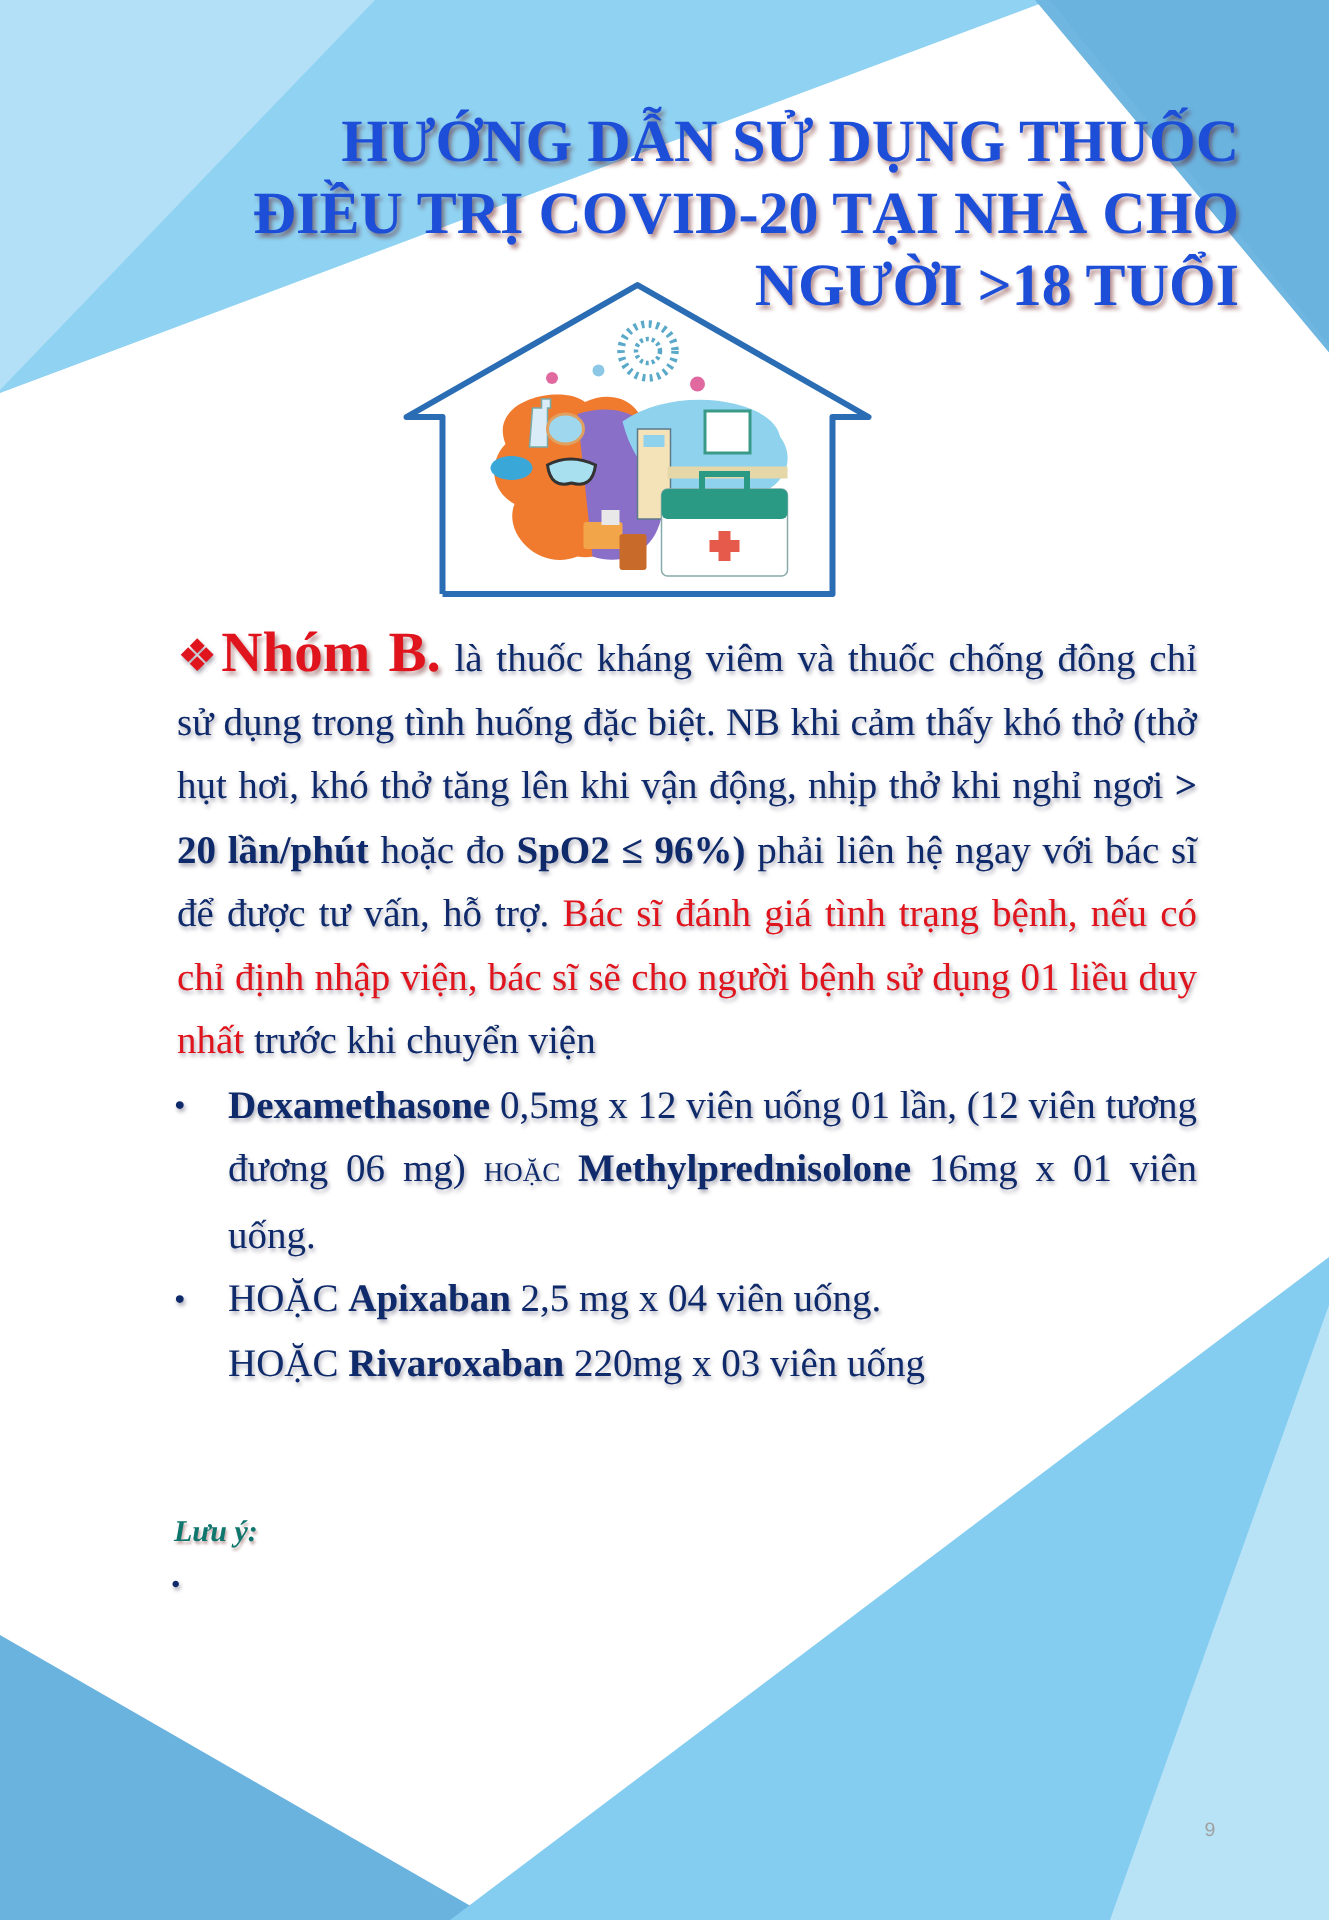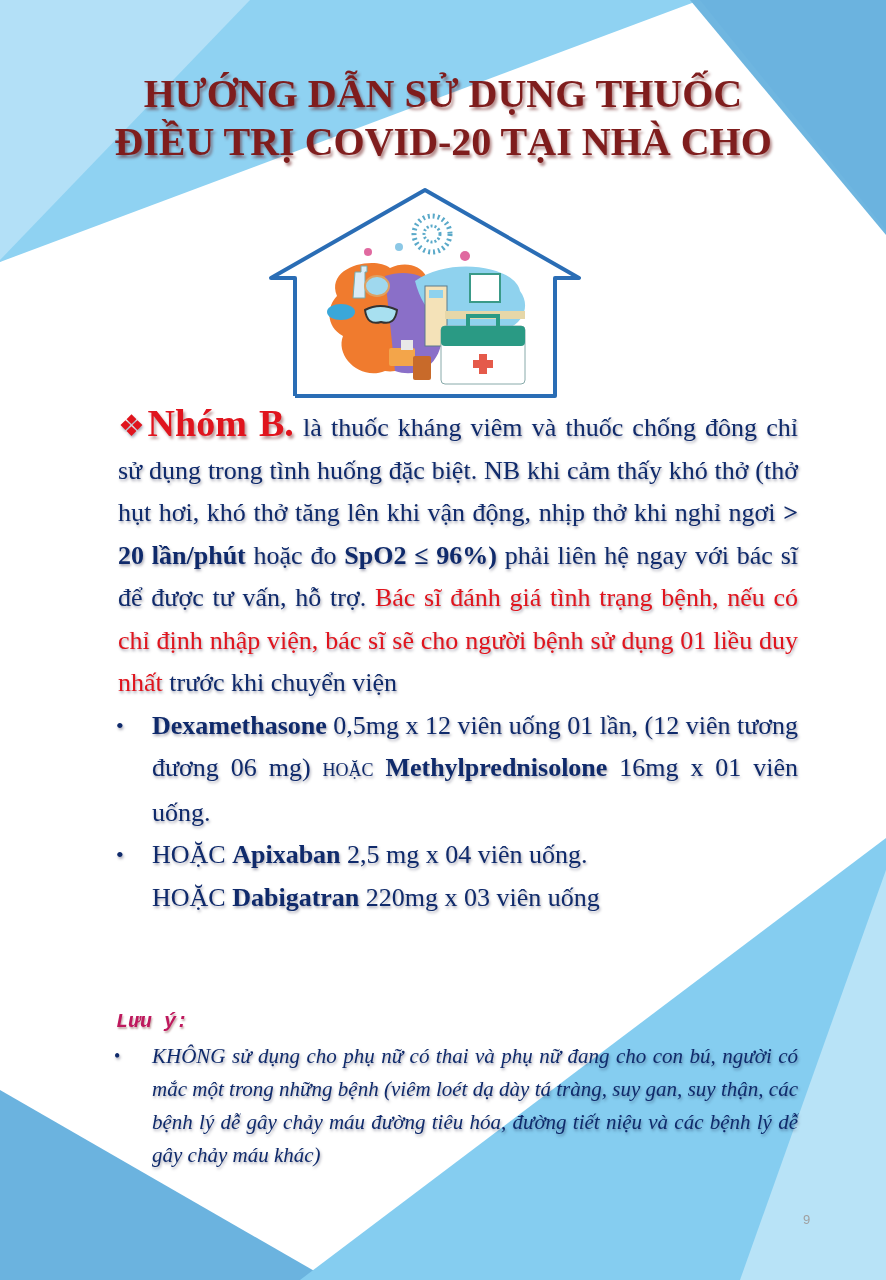--- a/index.html
+++ b/index.html
@@ -1,31 +1,31 @@
 <!DOCTYPE html>
 <html><head>
 <meta charset="utf-8">
 <style>
   html, body { margin: 0; padding: 0; }
   body { width: 886px; height: 1280px; position: relative; overflow: hidden; background: #ffffff; font-family: "Liberation Serif", serif; }
   .bg { position: absolute; left: 0; top: 0; width: 886px; height: 1280px; }
-  .title { position: absolute; left: 60px; width: 766px; top: 70px; text-align: center; color: #7f1d1d; font-weight: bold; font-size: 40px; line-height: 48px; text-shadow: 2px 3px 3px rgba(90,0,0,0.45); letter-spacing: 0px; }
+  .title { position: absolute; left: 60px; width: 766px; top: 70px; text-align: right; color: #1d4ed8; font-weight: bold; font-size: 40px; line-height: 48px; text-shadow: 2px 3px 3px rgba(90,0,0,0.45); letter-spacing: 0px; }
   .title div { white-space: nowrap; }
   .illus { position: absolute; left: 265px; top: 186px; width: 320px; height: 220px; }
-  .body-text { position: absolute; left: 118px; width: 680px; top: 402px; color: #0f2a6b; font-size: 26px; line-height: 42.5px; text-shadow: 1px 2px 3px rgba(0,0,40,0.35); }
+  .body-text { position: absolute; left: 118px; width: 680px; top: 414px; color: #0f2a6b; font-size: 26px; line-height: 42.5px; text-shadow: 1px 2px 3px rgba(0,0,40,0.35); }
   .para { text-align: justify; text-indent: 0; }
   .heading { color: #e0141d; font-weight: bold; font-size: 38px; text-shadow: 2px 3px 3px rgba(90,0,0,0.4); }
   .diamond { color: #e0141d; font-size: 30px; }
   .red { color: #e0141d; }
   b { font-weight: bold; color: #0f2a6b; }
   .sc { font-size: 18px; }
   ul.drugs { list-style: none; margin: 0; padding: 0; }
   ul.drugs li { position: relative; padding-left: 34px; text-align: justify; }
   ul.drugs li .bullet { position: absolute; left: -2px; top: 0; font-size: 22px; }
-  .note-title { position: absolute; left: 116px; top: 1010px; color: #be185d; font-weight: bold; font-style: italic; font-size: 20px; text-shadow: 1px 2px 2px rgba(90,0,0,0.35); font-family: Liberation Mono, monospace; }
+  .note-title { position: absolute; left: 116px; top: 1010px; color: #0f766e; font-weight: bold; font-style: italic; font-size: 20px; text-shadow: 1px 2px 2px rgba(90,0,0,0.35); }
   .note { position: absolute; left: 116px; width: 682px; top: 1040px; color: #0f2a6b; font-style: italic; font-size: 21px; line-height: 33px; text-shadow: 1px 2px 3px rgba(0,0,40,0.35); }
   .note .row { position: relative; padding-left: 36px; text-align: justify; }
   .note .bullet { position: absolute; left: -2px; top: 0; font-style: normal; font-size: 18px; }
   .page-num { position: absolute; left: 803px; top: 1212px; color: #a0a0a0; font-family: "Liberation Sans", sans-serif; font-size: 13px; }
 </style>
 </head>
 <body>
 
 <svg class="bg" viewBox="0 0 886 1280" width="886" height="1280">
   <polygon points="0,0 420,0 0,262" fill="#b3e0f7"></polygon>
@@ -33,20 +33,21 @@
   <polygon points="690,0 886,0 886,235" fill="#6fb6e0"></polygon>
   <polygon points="700,0 886,230 886,0" fill="#6bb3df"></polygon>
   <polygon points="0,1090 0,1280 330,1280" fill="#6bb3df"></polygon>
   <polygon points="300,1280 886,838 886,1280" fill="#85cdf0"></polygon>
   <polygon points="740,1280 886,870 886,1280" fill="#b8e3f7"></polygon>
 </svg>
 
 <div class="title">
   <div>HƯỚNG DẪN SỬ DỤNG THUỐC</div>
   <div>ĐIỀU TRỊ COVID-20 TẠI NHÀ CHO</div>
+  <div>NGƯỜI &gt;18 TUỔI</div>
 </div>
 
 <svg class="illus" viewBox="0 0 320 220" width="320" height="220">
   <polyline points="30,210 30,92 6,92 160,4 314,92 290,92 290,210 30,210" fill="none" stroke="#2a6db5" stroke-width="4" stroke-linejoin="round"></polyline>
   <circle cx="167" cy="48" r="18" fill="none" stroke="#5aa9c9" stroke-width="5" stroke-dasharray="2 3"></circle>
   <circle cx="167" cy="48" r="8" fill="none" stroke="#5aa9c9" stroke-width="3" stroke-dasharray="2 2"></circle>
   <circle cx="103" cy="66" r="4" fill="#e06aa0"></circle>
   <circle cx="134" cy="61" r="4" fill="#8cc8e6"></circle>
   <circle cx="200" cy="70" r="5" fill="#e06aa0"></circle>
   <path d="M72,110 C60,80 110,70 125,82 C150,70 175,90 160,120 C175,150 150,190 120,185 C95,195 70,170 78,150 C60,140 62,120 72,110 Z" fill="#f07b2e"></path>
@@ -77,26 +78,25 @@
 
   <ul class="drugs">
     <li>
       <span class="bullet">•</span>
       <b>Dexamethasone</b><span> 0,5mg x 12 viên uống 01 lần, (12 viên tương đương 06 mg) </span><span class="sc">HOẶC</span>
       <b>Methylprednisolone</b><span> 16mg x 01 viên uống.</span>
     </li>
     <li>
       <span class="bullet">•</span>
       <div><span>HOẶC</span> <b>Apixaban</b><span> 2,5 mg x 04 viên uống.</span></div>
-      <div><span>HOẶC</span> <b>Dabigatran</b><span> 220mg x 03 viên uống</span></div>
+      <div><span>HOẶC</span> <b>Rivaroxaban</b><span> 220mg x 03 viên uống</span></div>
     </li>
   </ul>
 </div>
 
 <div class="note-title">Lưu ý:</div>
 <div class="note">
   <div class="row">
     <span class="bullet">•</span>
-    <span>KHÔNG sử dụng cho phụ nữ có thai và phụ nữ đang cho con bú, người có mắc một trong những bệnh (viêm loét dạ dày tá tràng, suy gan, suy thận, các bệnh lý dễ gây chảy máu đường tiêu hóa, đường tiết niệu và các bệnh lý dễ gây chảy máu khác)</span>
   </div>
 </div>
 
 <div class="page-num">9</div>
 
 </body></html>

